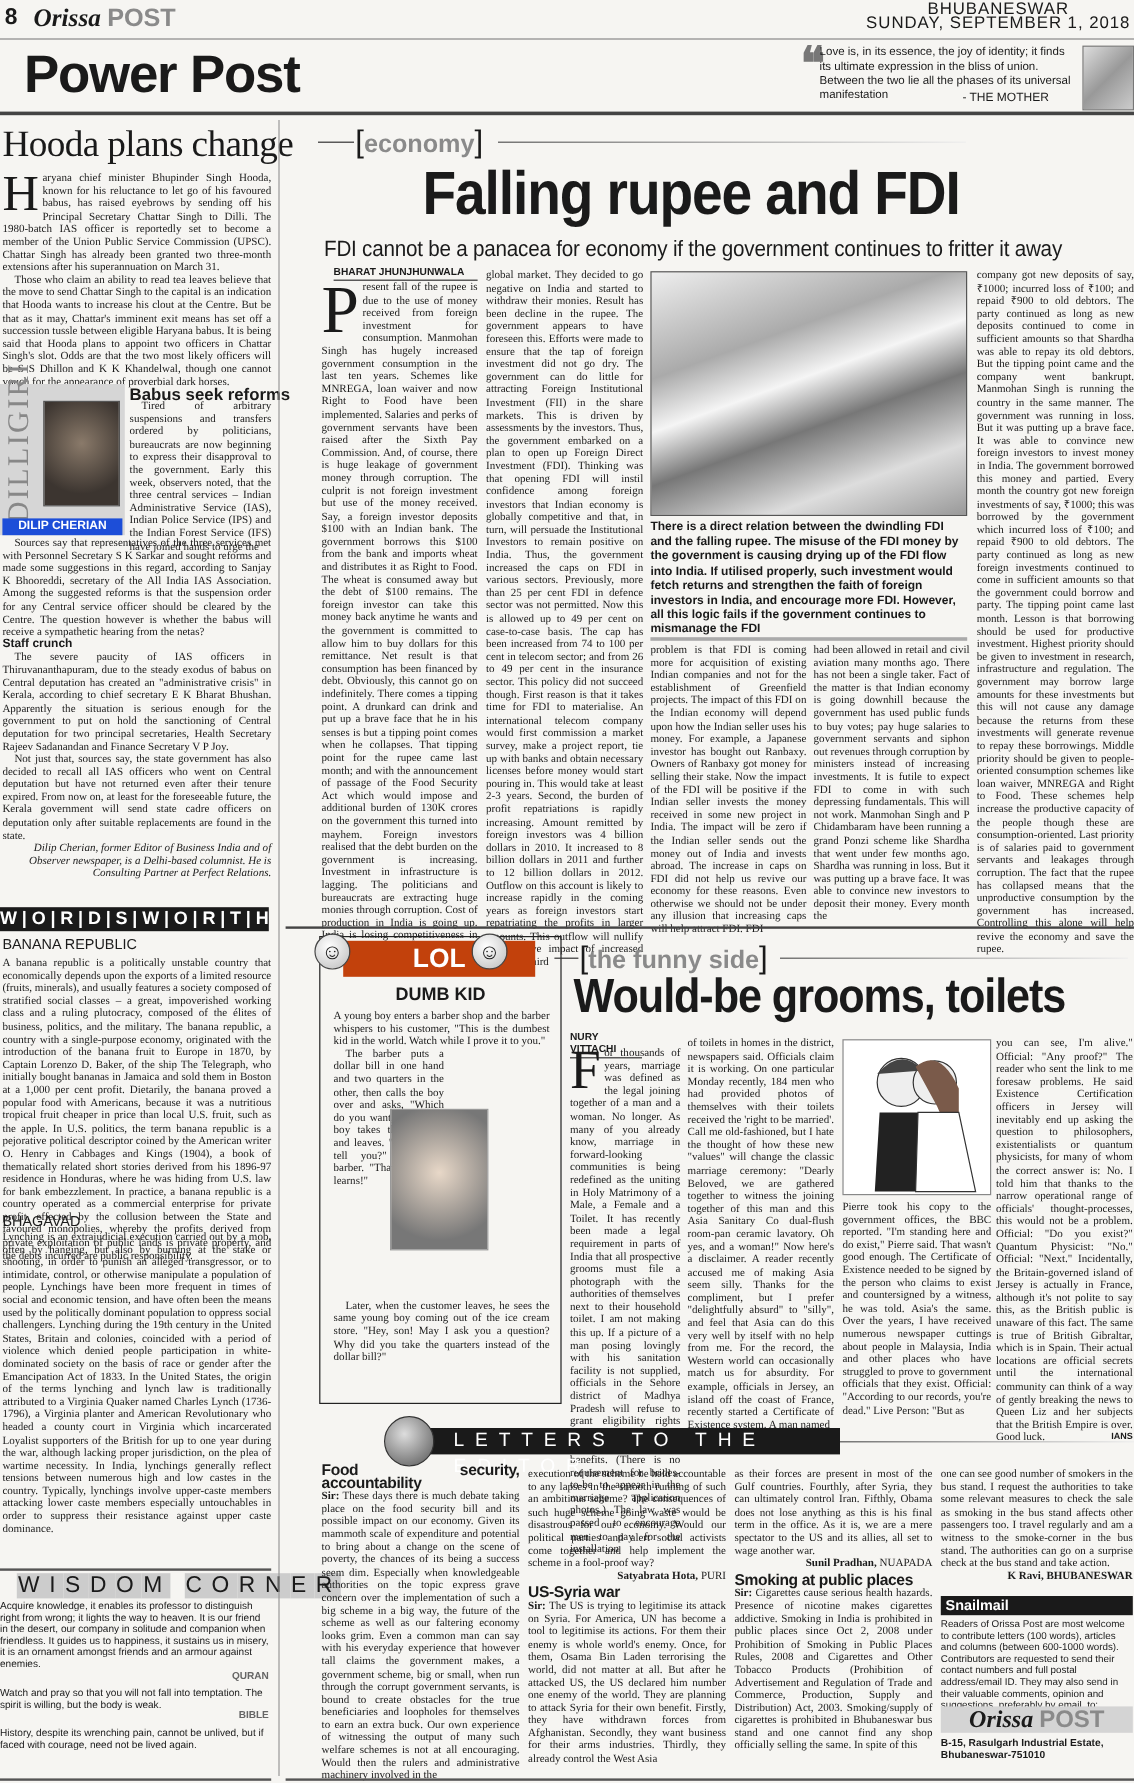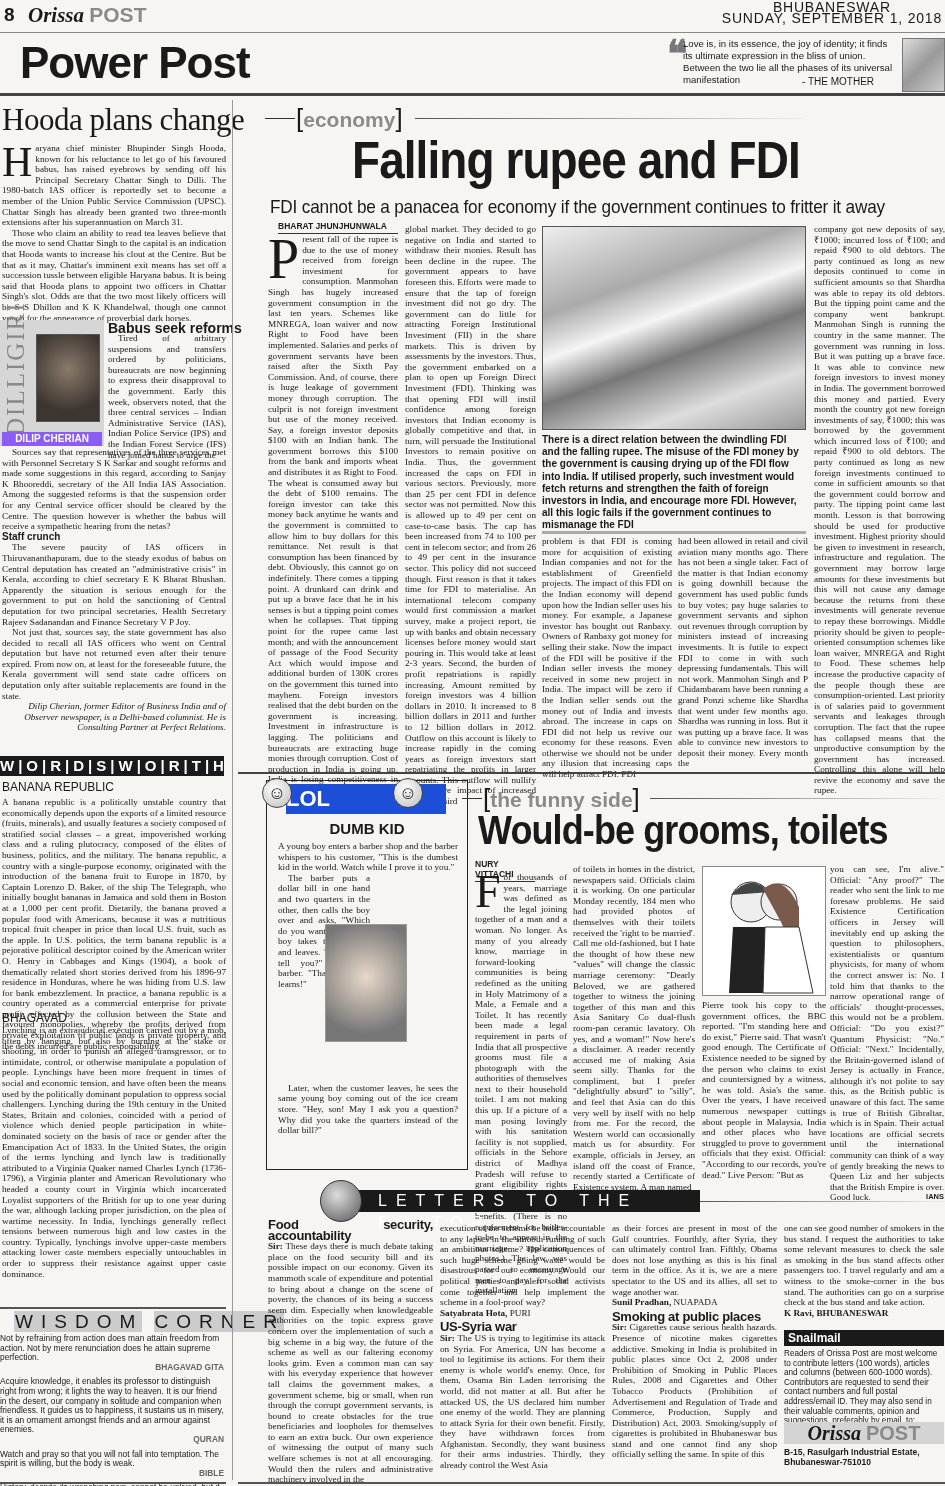--- a/index.html
+++ b/index.html
@@ -20,21 +20,21 @@
 #quote-text{left:16px;top:2px;width:215px;font-size:9.6px;line-height:12px}
 #quote-author{left:135px;top:40px;font-size:10px}
 #mother-photo{left:235px;top:2px;width:43px;height:54px;background:linear-gradient(135deg,#ddd,#999,#ccc);border:1px solid #777}
 
 #hooda-title{left:2px;top:102px;font-size:31px;letter-spacing:-0.5px}
 #hooda-body{left:2px;top:143px;width:224px}
 .dropcap{float:left;font-size:42px;line-height:34px;margin-right:3px;margin-top:2px}
 #dilligiri-box{left:0;top:320px;width:104px;height:126px;background:#d6d6d6}
 #dilligiri-label{left:2px;top:4px;writing-mode:vertical-rl;transform:rotate(180deg);font-size:25px;color:#888;letter-spacing:2px;height:112px}
 #cherian-photo{left:36px;top:14px;width:64px;height:88px;background:radial-gradient(circle at 50% 40%,#8a7a6a,#3c3530 70%);border:1px solid #555}
-#cherian-name{left:2px;top:112px;width:100px;height:14px;background:#8b5cf6;color:#fff;font-size:10px;font-weight:bold;text-align:center;line-height:14px}
+#cherian-name{left:2px;top:112px;width:100px;height:14px;background:#1d4ed8;color:#fff;font-size:10px;font-weight:bold;text-align:center;line-height:14px}
 #babus-head{left:108px;top:320px;font-size:14px;font-weight:bold}
 #babus-body{left:108px;top:333px;width:118px}
 #babus-cont{left:2px;top:447px;width:224px}
 #wordsworth-bar{left:0;top:756px;width:224px;height:20px;background:#1a1a1a;color:#fff;font-size:15px;font-weight:bold;letter-spacing:4px;text-align:center;line-height:20px}
 #banana-head{left:2px;top:780px;font-size:12px}
 #banana-body{left:2px;top:797px;width:224px}
 #lynching-head{left:2px;top:1011px;font-size:12px}
 #lynching-body{left:2px;top:1025px;width:224px}
 #wisdom-rule{left:0;top:1307px;width:226px;height:2px;background:#555}
 #wisdom-title{left:14px;top:1311px;font-size:19px;letter-spacing:6px}
@@ -55,21 +55,21 @@
 #econ-col1{left:268px;top:234px;width:130px}
 #econ-col2{left:405px;top:224px;width:131px}
 #econ-photo{left:542px;top:226px;width:264px;height:204px;background:linear-gradient(160deg,#eee 0%,#aaa 30%,#f5f5f5 45%,#777 60%,#ddd 80%,#999 100%);border:1px solid #555}
 #econ-caption{left:542px;top:434px;width:264px;font-size:10px;line-height:12.2px;font-weight:bold}
 #econ-cap-rule{left:542px;top:531px;width:264px;height:3px;background:#aaa}
 #econ-col3{left:542px;top:536px;width:130px}
 #econ-col4{left:678px;top:536px;width:130px}
 #econ-col5{left:814px;top:224px;width:131px}
 
 #lol-box{left:266px;top:780px;width:202px;height:390px;border:1px solid #222}
-#lol-header{left:286px;top:784px;width:160px;height:30px;background:#1d4ed8;color:#fff;font-size:22px;font-weight:bold;line-height:30px}
+#lol-header{left:286px;top:784px;width:160px;height:30px;background:#c2410c;color:#fff;font-size:22px;font-weight:bold;text-align:center;line-height:30px}
 .smiley{width:30px;height:30px;border-radius:50%;background:radial-gradient(circle at 40% 35%,#fff,#bbb);border:1px solid #444;font-size:18px;text-align:center;line-height:28px}
 #smiley-l{left:262px;top:778px}
 #smiley-r{left:393px;top:778px}
 #dumb-title{left:266px;top:820px;width:202px;text-align:center;font-size:15px;font-weight:bold}
 #dumb-body{left:278px;top:841px;width:180px}
 #boy-photo{left:325px;top:924px;width:82px;height:118px;background:radial-gradient(circle at 50% 45%,#e8d8c8,#777 75%);border:1px solid #999}
 
 #funny-line1{left:462px;top:798px;width:20px;height:1px;background:#333}
 #funny-tag{left:483px;top:783px;font-size:21px;font-weight:bold;color:#8a8a8a}
 #funny-tag b{color:#1a1a1a;font-weight:normal;font-size:26px}
@@ -79,21 +79,21 @@
 #funny-col1{left:475px;top:872px;width:92px}
 #funny-col2{left:573px;top:864px;width:122px}
 #grooms-photo{left:702px;top:866px;width:124px;height:130px;background:#fff;border:1px solid #888}
 #funny-col3{left:702px;top:1000px;width:124px}
 #funny-col4{left:830px;top:864px;width:114px}
 
 #globe{left:320px;top:1180px;width:42px;height:42px;border-radius:50%;background:radial-gradient(circle at 40% 35%,#ddd,#555);border:1px solid #333}
 #letters-bar{left:350px;top:1190px;width:350px;height:22px;background:#1a1a1a;color:#fff;font-size:16px;letter-spacing:9px;line-height:22px;padding-left:28px}
 #letters-line{left:700px;top:1201px;width:245px;height:1px;background:linear-gradient(90deg,#555,#eee)}
 .lhead{font-size:13px;font-weight:bold;letter-spacing:-0.3px}
-.sig{text-align:left;font-size:9.2px}
+.sig{text-align:right;font-size:9.2px}
 #let-col1{left:268px;top:1220px;width:165px}
 #let-col2{left:440px;top:1223px;width:165px}
 #let-col3{left:612px;top:1223px;width:165px}
 #let-col4{left:784px;top:1223px;width:160px}
 #snail-head{left:784px;top:1330px;width:160px;height:16px;background:#1a1a1a;color:#fff;font-size:12px;font-weight:bold;padding-left:4px;line-height:16px}
 #snail-body{left:784px;top:1349px;width:160px;font-size:8.2px;line-height:9.6px}
 #op-logo{left:784px;top:1422px;width:160px;height:22px;background:#d4d4d4;text-align:center;font-size:20px;line-height:22px}
 #op-logo .o{font-style:italic;font-weight:bold;font-family:"Liberation Serif",serif}
 #op-logo .p{color:#8a8a8a;font-weight:bold;font-family:"Liberation Sans",sans-serif}
 #op-address{left:784px;top:1447px;width:160px;font-size:8.5px;font-weight:bold;line-height:10px}
@@ -141,24 +141,20 @@
 <div class="abs sans" id="wordsworth-bar">W|O|R|D|S|W|O|R|T|H</div>
 <div class="abs sans" id="banana-head">BANANA REPUBLIC</div>
 <div class="abs body-txt" id="banana-body">A banana republic is a politically unstable country that economically depends upon the exports of a limited resource (fruits, minerals), and usually features a society composed of stratified social classes – a great, impoverished working class and a ruling plutocracy, composed of the élites of business, politics, and the military. The banana republic, a country with a single-purpose economy, originated with the introduction of the banana fruit to Europe in 1870, by Captain Lorenzo D. Baker, of the ship The Telegraph, who initially bought bananas in Jamaica and sold them in Boston at a 1,000 per cent profit. Dietarily, the banana proved a popular food with Americans, because it was a nutritious tropical fruit cheaper in price than local U.S. fruit, such as the apple. In U.S. politics, the term banana republic is a pejorative political descriptor coined by the American writer O. Henry in Cabbages and Kings (1904), a book of thematically related short stories derived from his 1896-97 residence in Honduras, where he was hiding from U.S. law for bank embezzlement. In practice, a banana republic is a country operated as a commercial enterprise for private profit, effected by the collusion between the State and favoured monopolies, whereby the profits derived from private exploitation of public lands is private property, and the debts incurred are public responsibility.</div>
 <div class="abs sans" id="lynching-head">BHAGAVAD</div>
 <div class="abs body-txt" id="lynching-body">Lynching is an extrajudicial execution carried out by a mob, often by hanging, but also by burning at the stake or shooting, in order to punish an alleged transgressor, or to intimidate, control, or otherwise manipulate a population of people. Lynchings have been more frequent in times of social and economic tension, and have often been the means used by the politically dominant population to oppress social challengers. Lynching during the 19th century in the United States, Britain and colonies, coincided with a period of violence which denied people participation in white-dominated society on the basis of race or gender after the Emancipation Act of 1833. In the United States, the origin of the terms lynching and lynch law is traditionally attributed to a Virginia Quaker named Charles Lynch (1736-1796), a Virginia planter and American Revolutionary who headed a county court in Virginia which incarcerated Loyalist supporters of the British for up to one year during the war, although lacking proper jurisdiction, on the plea of wartime necessity. In India, lynchings generally reflect tensions between numerous high and low castes in the country. Typically, lynchings involve upper-caste members attacking lower caste members especially untouchables in order to suppress their resistance against upper caste dominance.</div>
 <div class="abs" id="wisdom-rule"></div>
 <div class="abs sans" id="wisdom-title">
   <span>W</span><span>I</span><span>S</span><span>D</span><span>O</span><span>M</span>&nbsp;<span>C</span><span>O</span><span>R</span><span>N</span><span>E</span><span>R</span>
 </div>
 <div class="abs sans" id="wisdom-list">
-  <div class="wq">
-      <div>Not by refraining from action does man attain freedom from action. Not by mere renunciation does he attain supreme perfection.</div>
-      <div class="wsrc">BHAGAVAD GITA</div>
-    </div>
   <div class="wq">
       <div>Acquire knowledge, it enables its professor to distinguish right from wrong; it lights the way to heaven. It is our friend in the desert, our company in solitude and companion when friendless. It guides us to happiness, it sustains us in misery, it is an ornament amongst friends and an armour against enemies.</div>
       <div class="wsrc">QURAN</div>
     </div>
   <div class="wq">
       <div>Watch and pray so that you will not fall into temptation. The spirit is willing, but the body is weak.</div>
       <div class="wsrc">BIBLE</div>
     </div>
   <div class="wq">
       <div>History, despite its wrenching pain, cannot be unlived, but if faced with courage, need not be lived again.</div>

